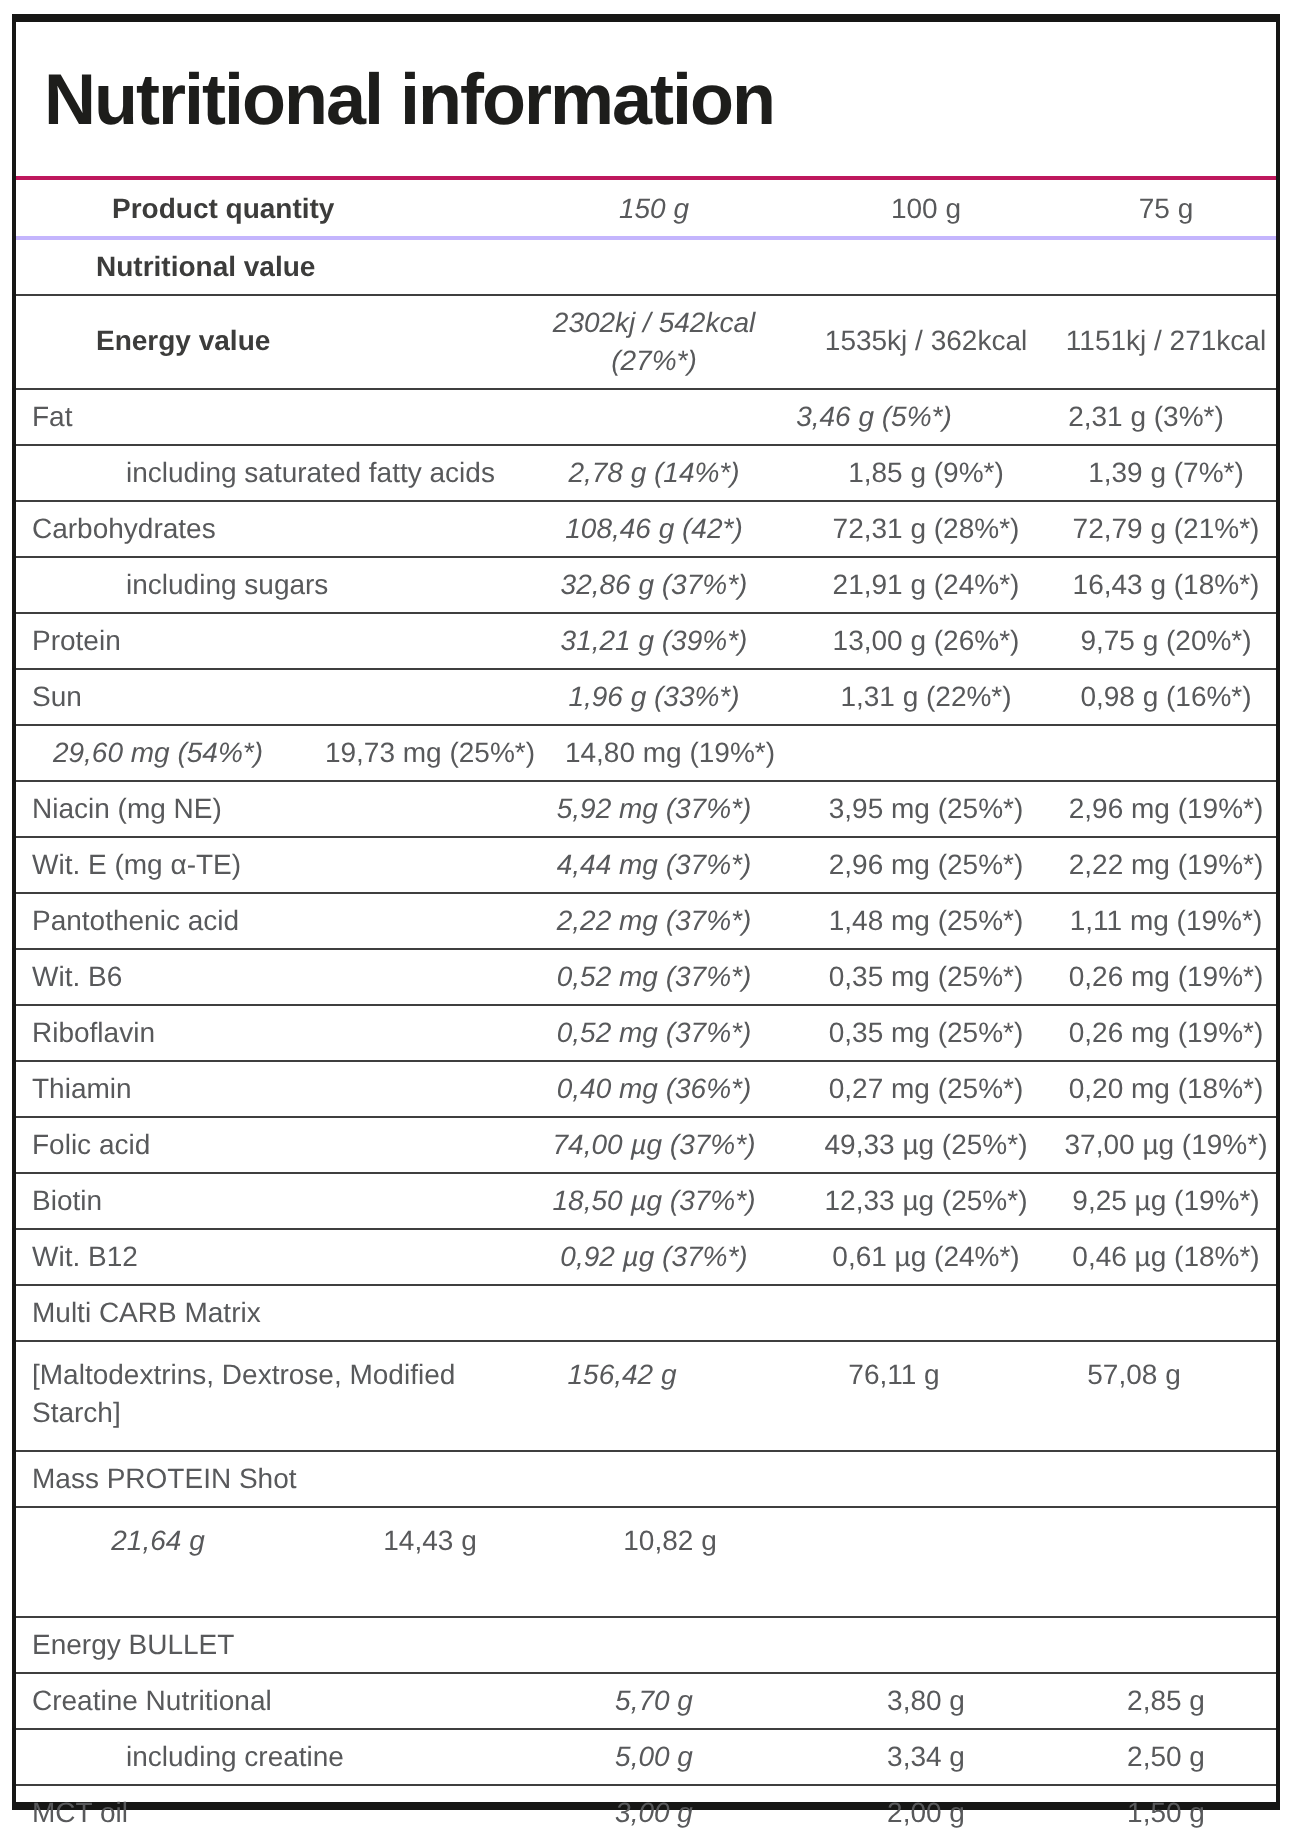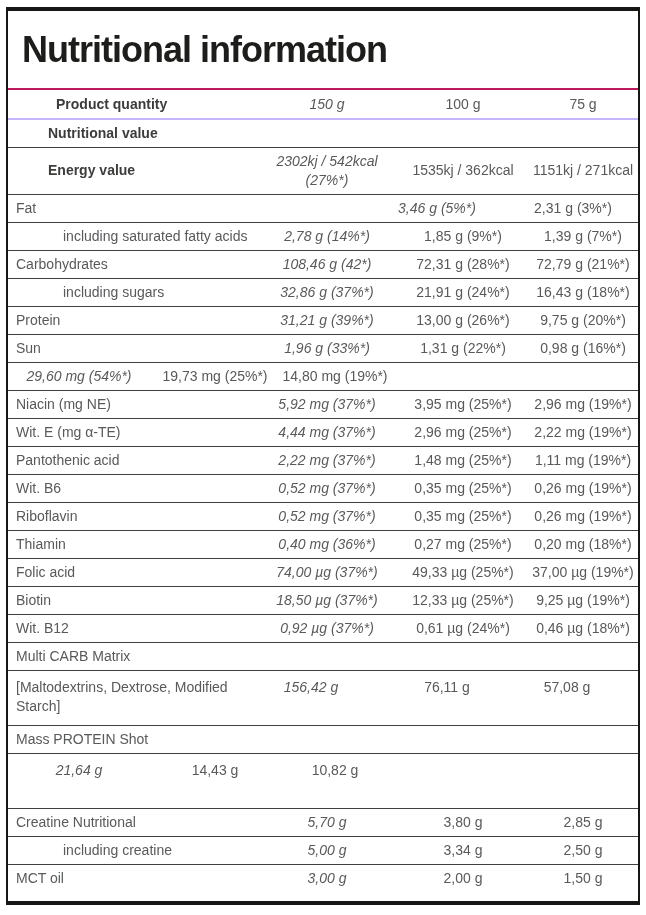--- a/index.html
+++ b/index.html
@@ -216,20 +216,26 @@
     <div class="cell-label">Mass PROTEIN Shot</div>
     <div class="cell-v1"></div>
     <div class="cell-v2"></div>
     <div class="cell-v3"></div>
   </div>
       <div class="row style-tall">
     <div class="cell-v1">21,64 g</div>
     <div class="cell-v2">14,43 g</div>
     <div class="cell-v3">10,82 g</div>
   </div>
+      <div class="row style-section">
+    <div class="cell-label">Energy BULLET</div>
+    <div class="cell-v1"></div>
+    <div class="cell-v2"></div>
+    <div class="cell-v3"></div>
+  </div>
       <div class="row style-normal">
     <div class="cell-label">Creatine Nutritional</div>
     <div class="cell-v1">5,70 g</div>
     <div class="cell-v2">3,80 g</div>
     <div class="cell-v3">2,85 g</div>
   </div>
       <div class="row style-indent">
     <div class="cell-label">including creatine</div>
     <div class="cell-v1">5,00 g</div>
     <div class="cell-v2">3,34 g</div>

